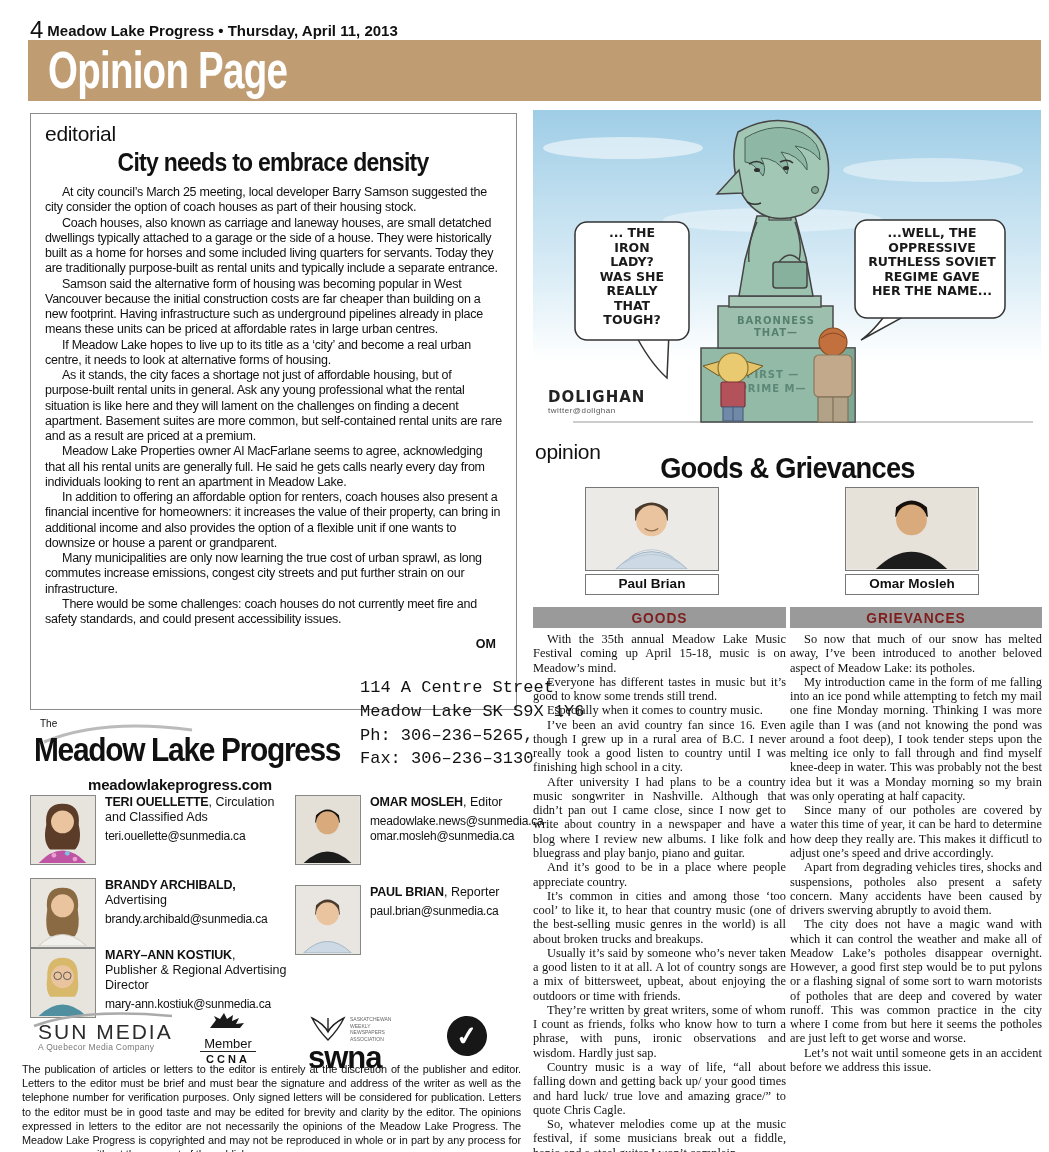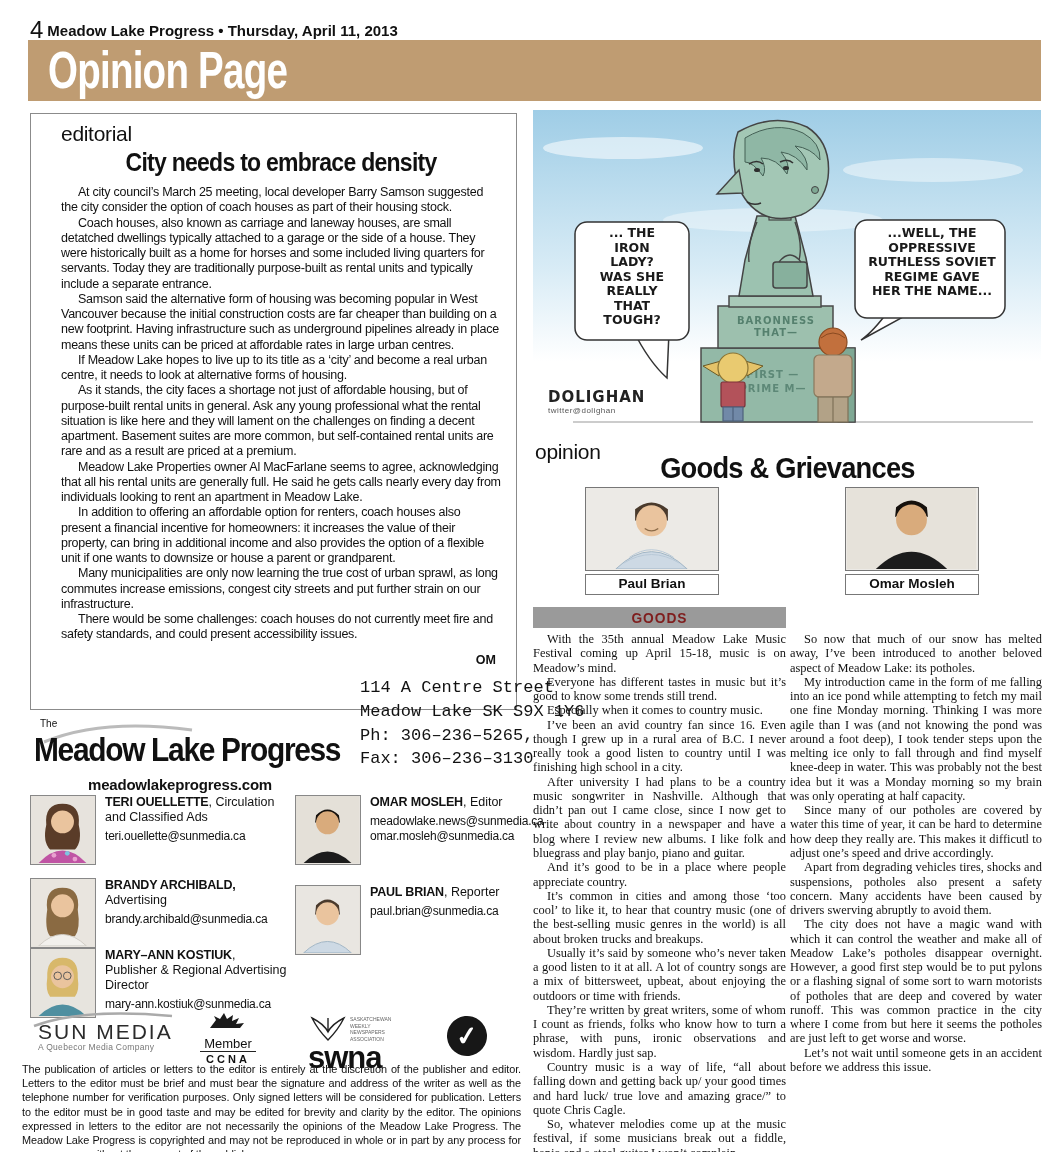--- a/index.html
+++ b/index.html
@@ -10,21 +10,21 @@
 
   
   .issue-line{left:30px;top:16px;font-size:15px;font-weight:700;}
   .issue-line .pageno{font-size:24px;font-weight:400;margin-right:4px;vertical-align:-2px;}
   .banner{left:28px;top:40px;width:1013px;height:61px;background:#bf9c72;}
   .banner-title{display:inline-block;transform:scaleX(.74);transform-origin:left center;
       color:#fff;font-weight:800;font-size:52px;line-height:61px;margin-left:20px;letter-spacing:-1px;}
 
   
   .edbox{left:30px;top:113px;width:487px;height:597px;border:1.5px solid #8b8b8b;
-         box-sizing:border-box;padding:8px 14px 6px 30px;overflow:hidden;}
+         box-sizing:border-box;padding:8px 14px 6px 14px;overflow:hidden;}
   .edlabel{font-size:21px;letter-spacing:-.3px;}
   .edhead{text-align:center;margin:2px 0 8px 0;}
   .edhead span{display:inline-block;font-size:25px;font-weight:800;letter-spacing:-.8px;transform:scaleX(.92);}
   .edbody p{margin:0;font-size:12.5px;line-height:1.22;letter-spacing:-.25px;text-indent:17px;}
   .edsign{text-align:right;font-weight:700;font-size:12.5px;margin-top:10px;padding-right:6px;}
 
   
   .cartoon{left:533px;top:110px;width:508px;height:322px;}
   .bubbletxt{font-family:"DejaVu Sans",sans-serif;font-weight:700;font-size:12.5px;
       line-height:1.16;text-align:center;color:#1a1a1a;}
@@ -222,20 +222,23 @@
       <p>I’ve been an avid country fan since 16. Even though I grew up in a rural area of B.C. I never really took a good listen to country until I was finishing high school in a city.</p>
       <p>After university I had plans to be a country music songwriter in Nashville. Although that didn’t pan out I came close, since I now get to write about country in a newspaper and have a blog where I review new albums. I like folk and bluegrass and play banjo, piano and guitar.</p>
       <p>And it’s good to be in a place where people appreciate country.</p>
       <p>It’s common in cities and among those ‘too cool’ to like it, to hear that country music (one of the best-selling music genres in the world) is all about broken trucks and breakups.</p>
       <p>Usually it’s said by someone who’s never taken a good listen to it at all. A lot of country songs are a mix of bittersweet, upbeat, about enjoying the outdoors or time with friends.</p>
       <p>They’re written by great writers, some of whom I count as friends, folks who know how to turn a phrase, with puns, ironic observations and wisdom. Hardly just sap.</p>
       <p>Country music is a way of life, “all about falling down and getting back up/ your good times and hard luck/ true love and amazing grace/” to quote Chris Cagle.</p>
       <p>So, whatever melodies come up at the music festival, if some musicians break out a fiddle, banjo and a steel guitar I won’t complain.</p>
     </div>
 
+  <div class="abs secbar" style="left:790px;top:607px;width:252px;">
+    <span>GRIEVANCES</span>
+  </div>
   <div class="abs col" style="left:790px;top:632px;width:252px;height:520px;">
       <p>So now that much of our snow has melted away, I’ve been introduced to another beloved aspect of Meadow Lake: its potholes.</p>
       <p>My introduction came in the form of me falling into an ice pond while attempting to fetch my mail one fine Monday morning. Thinking I was more agile than I was (and not knowing the pond was around a foot deep), I took tender steps upon the melting ice only to fall through and find myself knee-deep in water. This was probably not the best idea but it was a Monday morning so my brain was only operating at half capacity.</p>
       <p>Since many of our potholes are covered by water this time of year, it can be hard to determine how deep they really are. This makes it difficutl to adjust one’s speed and drive accordingly.</p>
       <p>Apart from degrading vehicles tires, shocks and suspensions, potholes also present a safety concern. Many accidents have been caused by drivers swerving abruptly to avoid them.</p>
       <p>The city does not have a magic wand with which it can control the weather and make all of Meadow Lake’s potholes disappear overnight. However, a good first step would be to put pylons or a flashing signal of some sort to warn motorists of potholes that are deep and covered by water runoff. This was common practice in the city where I come from but here it seems the potholes are just left to get worse and worse.</p>
       <p>Let’s not wait until someone gets in an accident before we address this issue.</p>
     </div>
 
   <div class="abs mthe">The</div>

